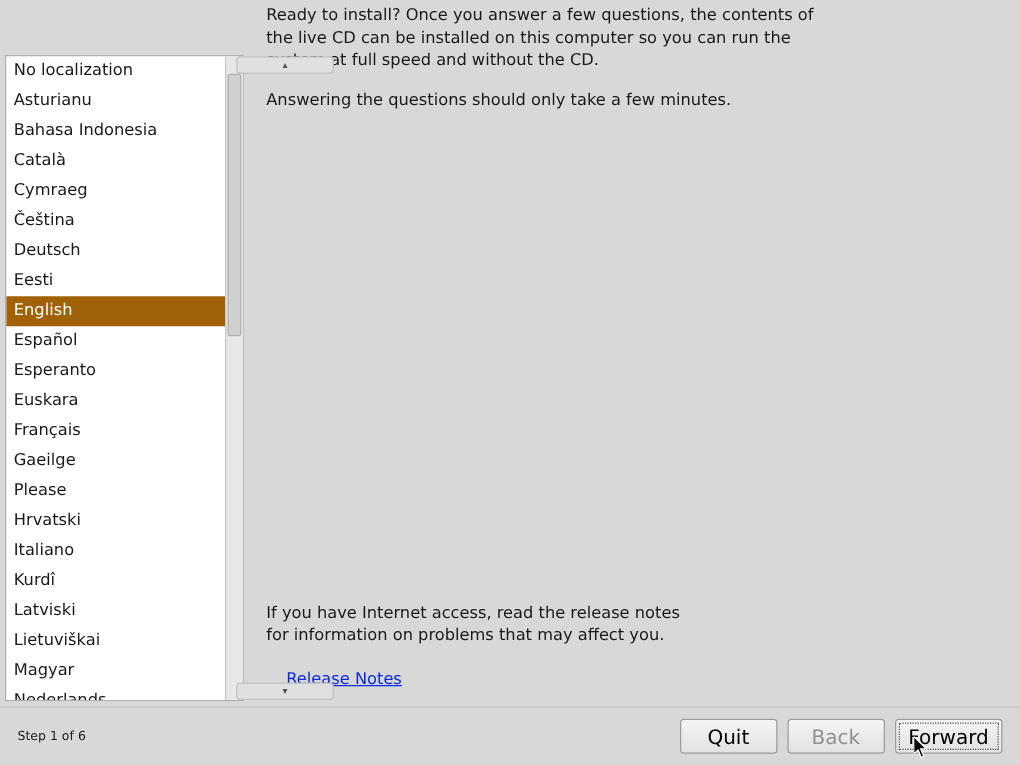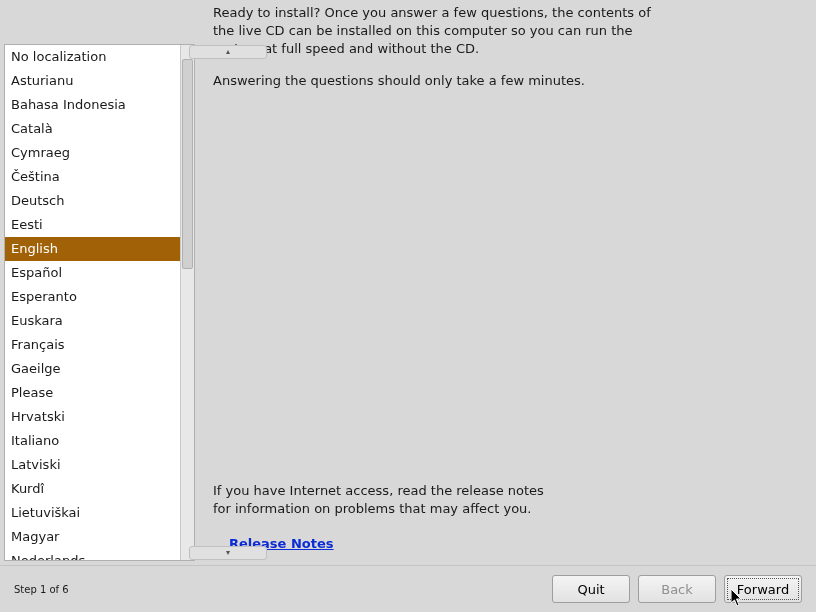--- a/index.html
+++ b/index.html
@@ -94,21 +94,21 @@
   }
   .main-col p {
     margin: 0 0 14px 0;
     line-height: 18px;
     max-width: 440px;
   }
   .spacer { flex: 1; }
   .release-link {
     color: #0a2bd6;
     text-decoration: underline;
-    font-weight: bold;
+    font-weight: normal;
     display: inline-block;
     margin: 4px 0 10px 16px;
     cursor: pointer;
   }
   .footer {
     height: 46px;
     display: flex;
     align-items: center;
     padding: 0 14px;
   }
@@ -116,21 +116,21 @@
     font-size: 10px;
   }
   .footer-spacer { flex: 1; }
   .btn {
     min-width: 78px;
     height: 28px;
     margin-left: 8px;
     background: linear-gradient(#f4f4f4, #e2e2e2);
     border: 1px solid #9e9e9e;
     border-radius: 3px;
-    font-size: 13px;
+    font-size: 16px;
     font-family: inherit;
     cursor: pointer;
     padding: 0 10px;
     position: relative;
   }
   .btn:disabled {
     color: #909090;
     cursor: default;
   }
   .btn.focused {
@@ -169,22 +169,22 @@
             <div class="item">Eesti</div>
             <div class="item selected">English</div>
             <div class="item">Español</div>
             <div class="item">Esperanto</div>
             <div class="item">Euskara</div>
             <div class="item">Français</div>
             <div class="item">Gaeilge</div>
             <div class="item">Please</div>
             <div class="item">Hrvatski</div>
             <div class="item">Italiano</div>
+            <div class="item">Kurdî</div>
             <div class="item">Latviski</div>
-            <div class="item">Kurdî</div>
             <div class="item">Lietuviškai</div>
             <div class="item">Magyar</div>
             <div class="item">Nederlands</div>
           </div>
         <div class="scrollbar">
           <div class="btn up">▴</div>
           <div class="thumb"></div>
           <div class="btn down">▾</div>
         </div>
       </div>

